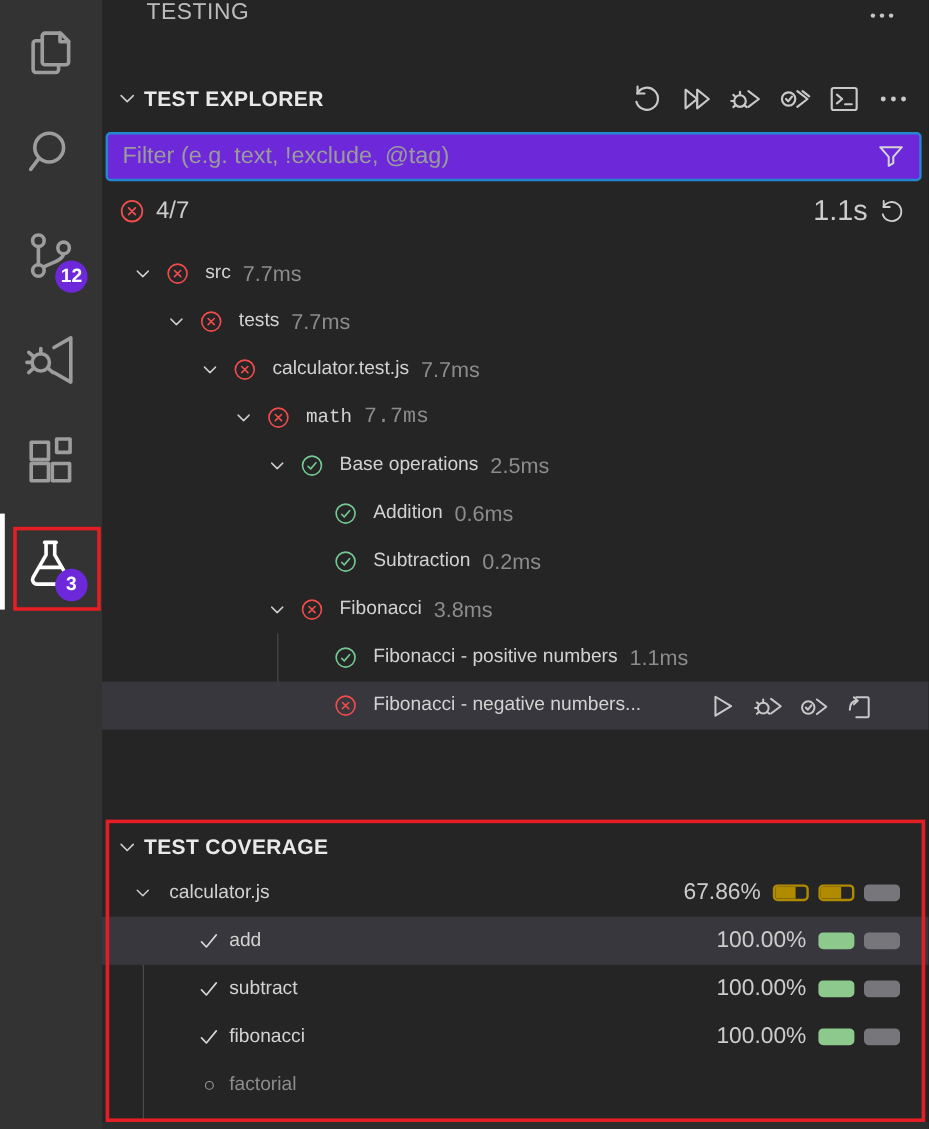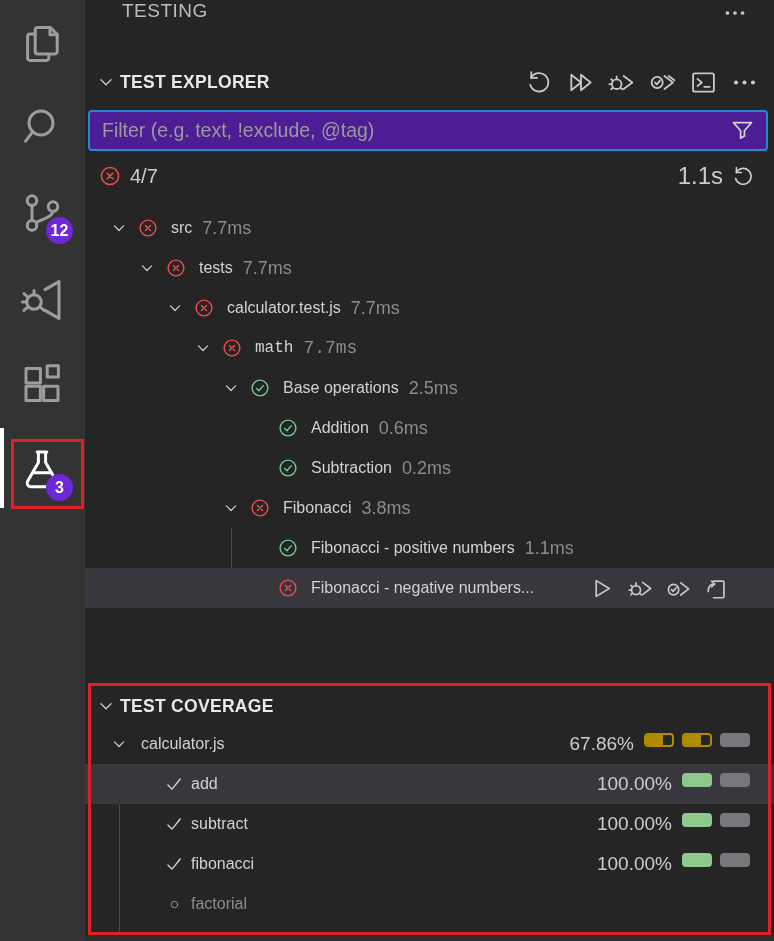--- a/index.html
+++ b/index.html
@@ -27,21 +27,21 @@
   .pane-more svg{width:26px;height:26px;}
   .section-header{position:absolute;left:0;width:100%;height:44px;display:flex;align-items:center;}
   .section-header .twist{margin-left:10px;display:flex;color:#cccccc;}
   .section-header .twist svg{width:22px;height:22px;}
   .section-title{margin-left:3px;font-size:17.5px;font-weight:bold;color:#e9e9e9;letter-spacing:0.3px;}
   .hdr-toolbar{margin-left:auto;margin-right:14px;display:flex;align-items:center;gap:9px;}
   .hdr-toolbar .tb{width:32px;height:30px;display:flex;align-items:center;justify-content:center;color:#c9c9c9;}
   .hdr-toolbar .tb svg{width:29px;height:29px;}
   
   .filter-wrap{position:absolute;left:3px;top:110px;width:680px;height:41px;
-    background:#4c1d95;border:2px solid #2488d0;border-radius:4px;box-sizing:border-box;
+    background:#6d28d9;border:2px solid #2488d0;border-radius:4px;box-sizing:border-box;
     display:flex;align-items:center;}
   .filter-input{flex:1;background:transparent;border:none;outline:none;color:#cccccc;
     font-size:19.5px;font-family:"Liberation Sans",sans-serif;padding:0 0 0 12px;}
   .filter-input::placeholder{color:#9b9b9b;opacity:1;}
   .funnel{margin-right:10px;display:flex;color:#d4d4d4;}
   .funnel svg{width:27px;height:27px;}
   
   .status-row{position:absolute;left:0;top:156px;width:100%;height:40px;display:flex;align-items:center;}
   .status-row .err{margin-left:13px;display:flex;color:#f14c4c;}
   .status-row .err svg{width:24px;height:24px;}
@@ -66,21 +66,21 @@
   .row-label{margin-left:12px;font-size:16px;color:#d2d2d2;white-space:nowrap;}
   .row-label.dim{color:#8c8c8c;}
   .row-duration{margin-left:10px;font-size:18px;color:#8c8c8c;white-space:nowrap;}
   .row-actions{margin-left:auto;margin-right:44px;display:flex;align-items:center;gap:11px;}
   .row-actions .act{display:flex;color:#c8c8c8;}
   .row-actions .act svg{width:27px;height:27px;}
   .guide{position:absolute;width:1px;background:#4a4a4f;}
   
   .coverage{position:absolute;left:0;top:684px;width:100%;height:257px;}
   .cov-rows{position:relative;}
-  .cov-right{margin-left:auto;margin-right:24px;display:flex;align-items:flex-start;gap:10px;}
+  .cov-right{margin-left:auto;margin-right:24px;display:flex;align-items:center;gap:10px;}
   .cov-pct{font-size:19px;color:#cccccc;}
   .bars{display:flex;align-items:center;gap:8px;}
   .bar{position:relative;width:30px;height:14px;border-radius:4px;box-sizing:border-box;overflow:hidden;}
   .bar .fill{position:absolute;left:0;top:0;bottom:0;}
   
   .annotation{position:absolute;border:3px solid #e31e24;box-sizing:border-box;pointer-events:none;}
   .ann-testing{left:11px;top:439px;width:73px;height:70px;}
   .ann-coverage{left:88px;top:683px;width:683px;height:252px;}
   .bottom-edge{position:absolute;left:85px;top:935px;width:689px;height:6px;background:#2d2d2e;}
 </style>

